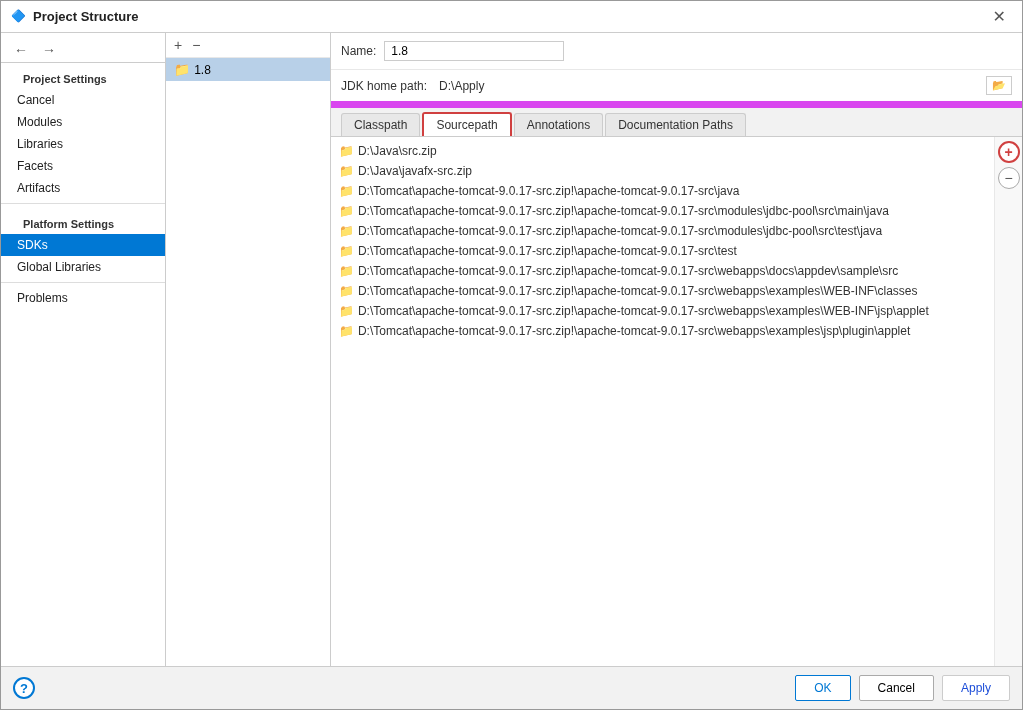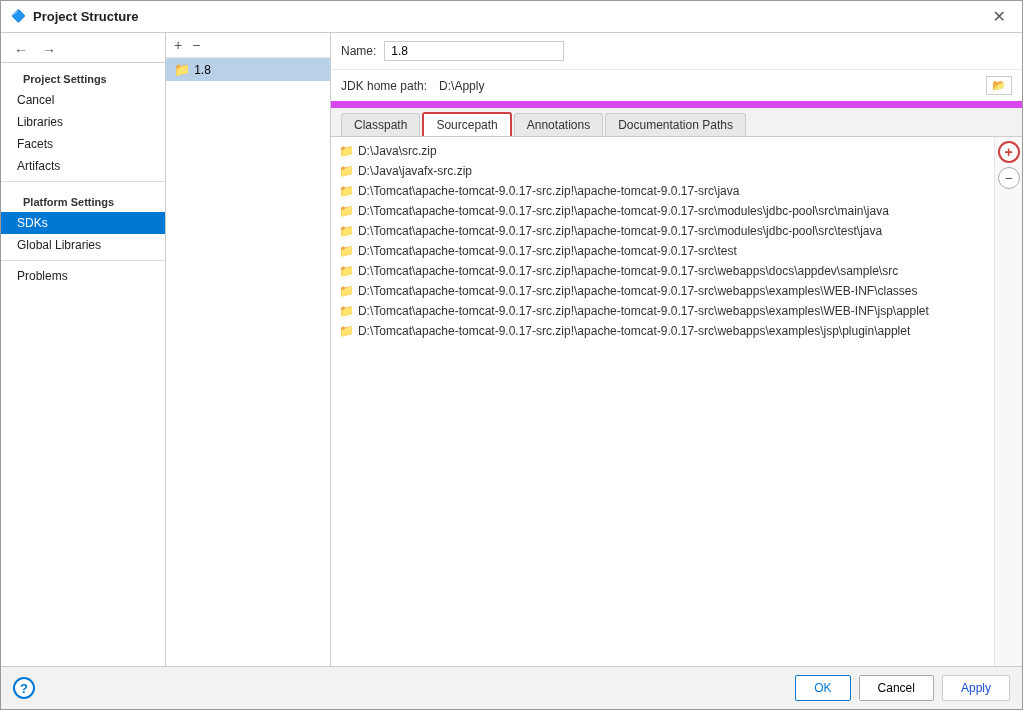--- a/index.html
+++ b/index.html
@@ -341,20 +341,23 @@
 
     <div class="sidebar">
 
       <div class="nav-bar">
         <button class="nav-btn">←</button>
         <button class="nav-btn">→</button>
       </div>
       <div class="sidebar-section-title">Project Settings</div>
       <div class="sidebar-item">
         <span>Cancel</span>
+      </div>
+      <div class="sidebar-item">
+        <span>Modules</span>
       </div>
       <div class="sidebar-item">
         <span>Libraries</span>
       </div>
       <div class="sidebar-item">
         <span>Facets</span>
       </div>
       <div class="sidebar-item">
         <span>Artifacts</span>
       </div>

